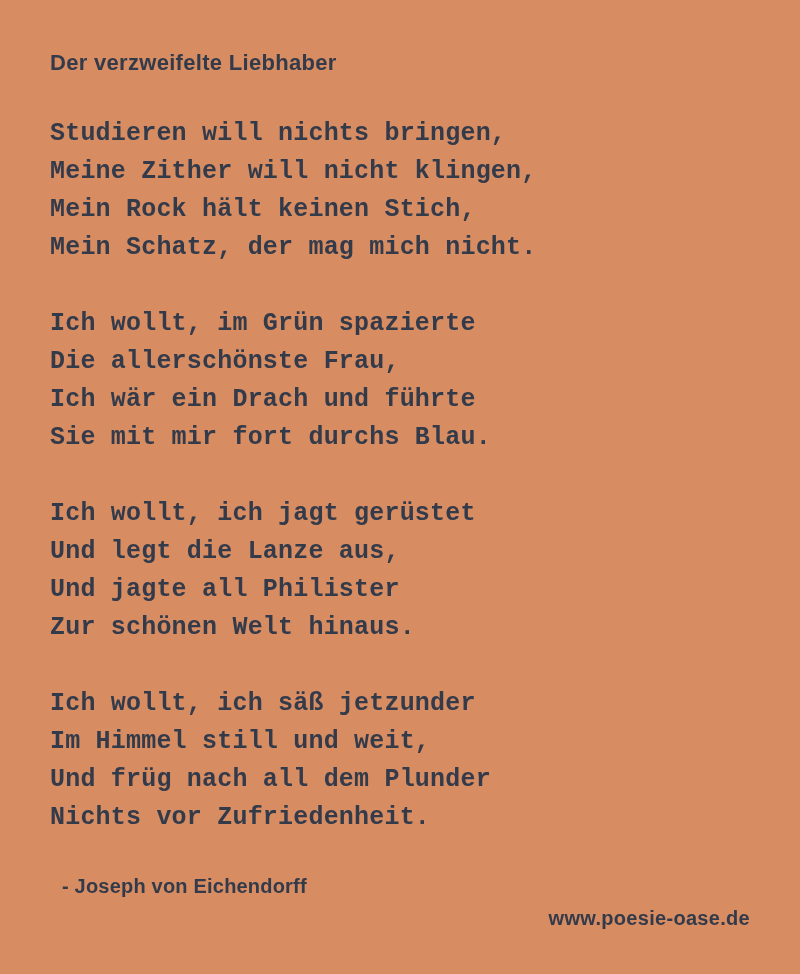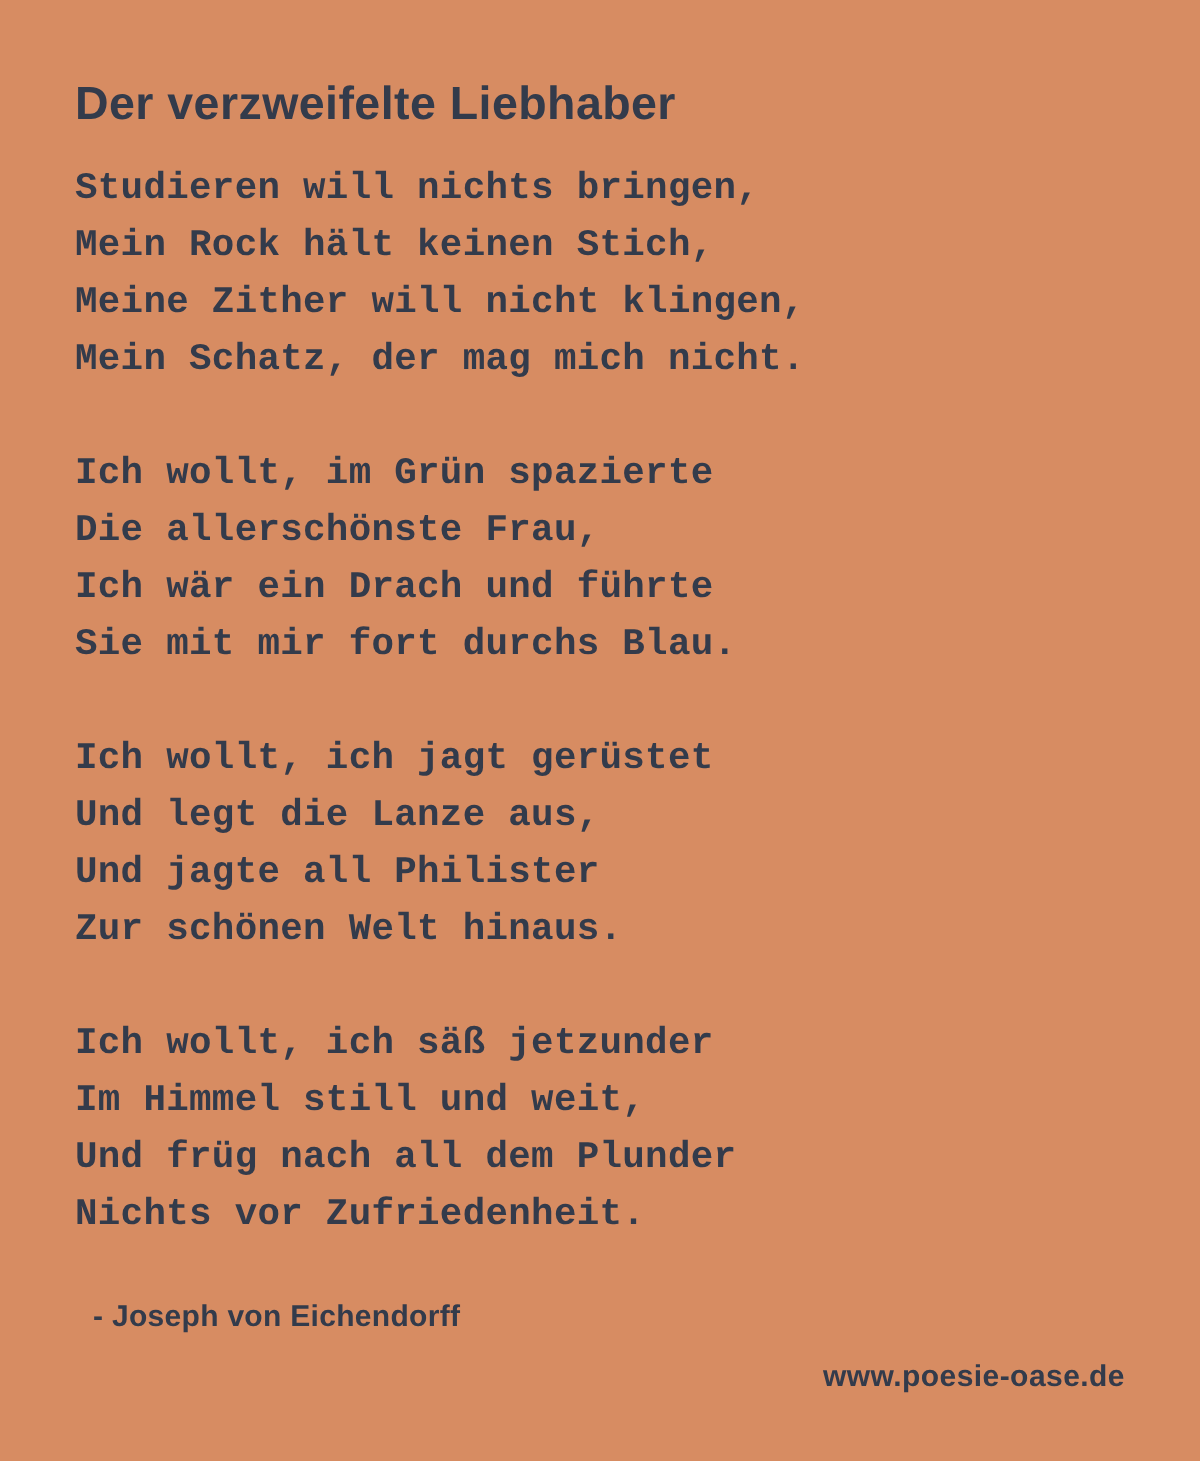--- a/index.html
+++ b/index.html
@@ -11,25 +11,25 @@
   body {
     background: #D78C62;
     font-family: "Liberation Sans", sans-serif;
     color: #333B4B;
     position: relative;
   }
   .poem-card {
     padding: 50px 50px 0 50px;
   }
   .poem-title {
-    font-size: 31px;
+    font-size: 22px;
     font-weight: 700;
     letter-spacing: 0.3px;
     line-height: 1.2;
-    margin-bottom: 20px;
+    margin-bottom: 39px;
   }
   .stanza {
     margin-bottom: 38px;
   }
   .poem-line {
     font-size: 25px;
     font-weight: 600;
     line-height: 38px;
     letter-spacing: 0.2px;
     font-family: Liberation Mono, monospace;
@@ -52,22 +52,22 @@
 </style>
 </head>
 <body>
 
 <div class="poem-card">
 
   <h1 class="poem-title">Der verzweifelte Liebhaber</h1>
 
   <div class="stanza">
     <p class="poem-line">Studieren will nichts bringen,</p>
+    <p class="poem-line">Meine Zither will nicht klingen,</p>
     <p class="poem-line">Mein Rock hält keinen Stich,</p>
-    <p class="poem-line">Meine Zither will nicht klingen,</p>
     <p class="poem-line">Mein Schatz, der mag mich nicht.</p>
   </div>
 
   <div class="stanza">
     <p class="poem-line">Ich wollt, im Grün spazierte</p>
     <p class="poem-line">Die allerschönste Frau,</p>
     <p class="poem-line">Ich wär ein Drach und führte</p>
     <p class="poem-line">Sie mit mir fort durchs Blau.</p>
   </div>
 

